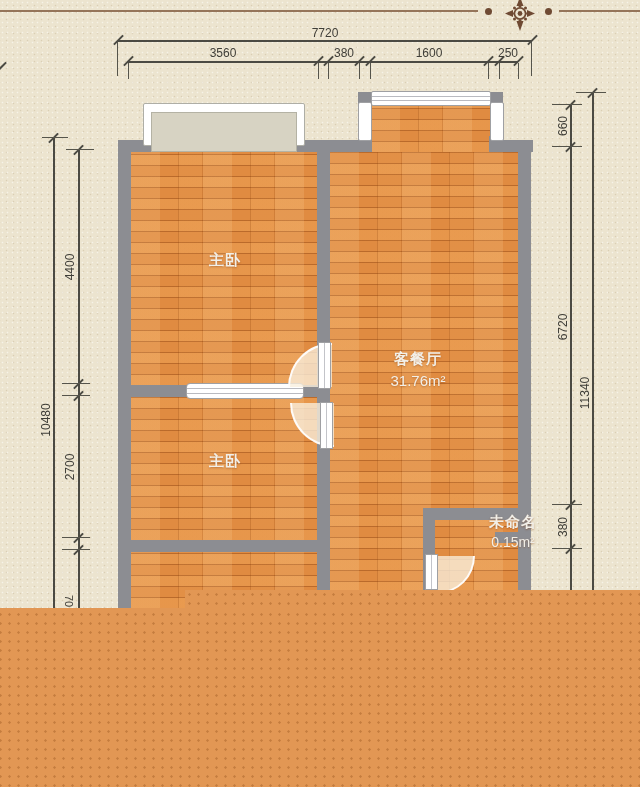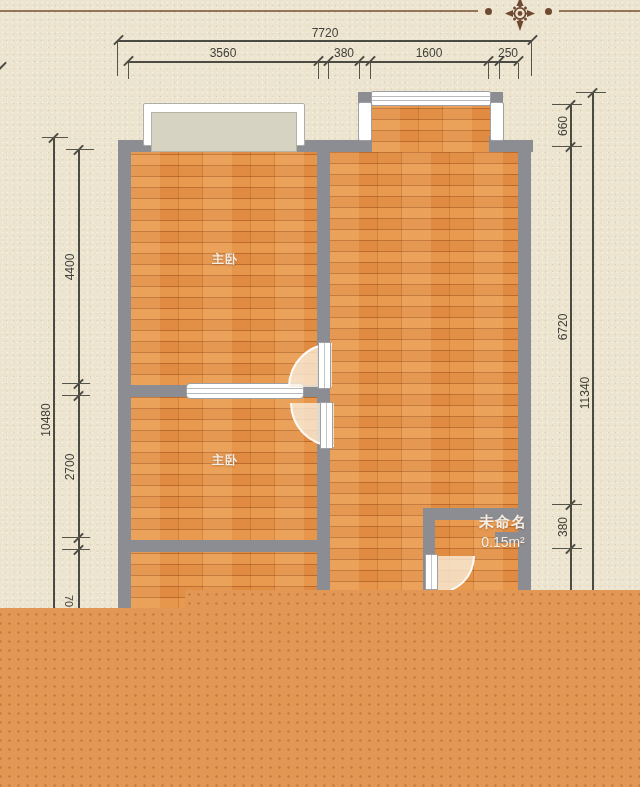--- a/index.html
+++ b/index.html
@@ -37,21 +37,21 @@
     background:linear-gradient(90deg,#fff 0 30%,#b9bac0 30% 37%,#fff 37% 63%,#b9bac0 63% 70%,#fff 70% 100%);}
   .bay-frame{position:absolute;background:#fff;border:1px solid #aeaea6;border-radius:2px;}
   .bay-panel{position:absolute;background:#d7d3c3;border:1px solid #b4b2a4;}
   .leaf{position:absolute;border:1px solid #9fa0a3;
     background:linear-gradient(90deg,#fff 0 42%,#c3c4c9 42% 58%,#fff 58% 100%);}
   .arc{position:absolute;background:rgba(248,238,221,0.78);}
   .arc-tl{border-radius:100% 0 0 0;border:2px solid rgba(255,255,255,0.9);border-right:0;border-bottom:0;}
   .arc-bl{border-radius:0 0 0 100%;border:2px solid rgba(255,255,255,0.9);border-right:0;border-top:0;}
   .arc-br{border-radius:0 0 100% 0;border:2px solid rgba(255,255,255,0.9);border-left:0;border-top:0;}
   .room-label{position:absolute;text-align:center;color:#f2efe8;text-shadow:0 1px 2px rgba(130,65,20,0.45);}
-  .rname{font-size:12px;font-weight:bold;letter-spacing:1px;}
+  .rname{font-size:15px;font-weight:bold;letter-spacing:1px;}
   .rarea{font-size:15px;margin-top:3px;}
   .rname-sm{font-size:15px;font-weight:bold;letter-spacing:1px;}
   .rarea-sm{font-size:14px;margin-top:2px;}
   .overlay{position:absolute;background-color:#e29754;
     background-image:radial-gradient(circle, rgba(166,98,40,0.5) 0.9px, transparent 1.5px);
     background-size:9px 9px;}
 </style>
 </head>
 <body>
 
@@ -181,21 +181,25 @@
   <div class="leaf" style="left:320px;top:402px;width:11px;height:45px;"></div>
   <div class="arc arc-br" style="left:437px;top:556px;width:36px;height:36px;"></div>
   <div class="leaf" style="left:425px;top:554px;width:11px;height:34px;"></div>
 
   <div class="room-label" style="left:145px;top:251px;width:160px;">
     <div class="rname">主卧</div>
   </div>
   <div class="room-label" style="left:145px;top:452px;width:160px;">
     <div class="rname">主卧</div>
   </div>
-  <div class="room-label" style="left:443px;top:513px;width:120px;text-align:center;">
+  <div class="room-label" style="left:338px;top:350px;width:160px;">
+    <div class="rname">客餐厅</div>
+    <div class="rarea">31.76m²</div>
+  </div>
+  <div class="room-label" style="left:453px;top:513px;width:120px;text-align:center;">
     <div class="rname-sm">未命名</div>
     <div class="rarea-sm">0.15m²</div>
   </div>
 
   <div class="vlab90" style="left:49px;top:593px;">70</div>
 
   <div class="overlay" style="left:185px;top:590px;width:455px;height:19px;"></div>
   <div class="overlay" style="left:0;top:608px;width:640px;height:179px;background-position:5px 2px;"></div>
 
 </div>

